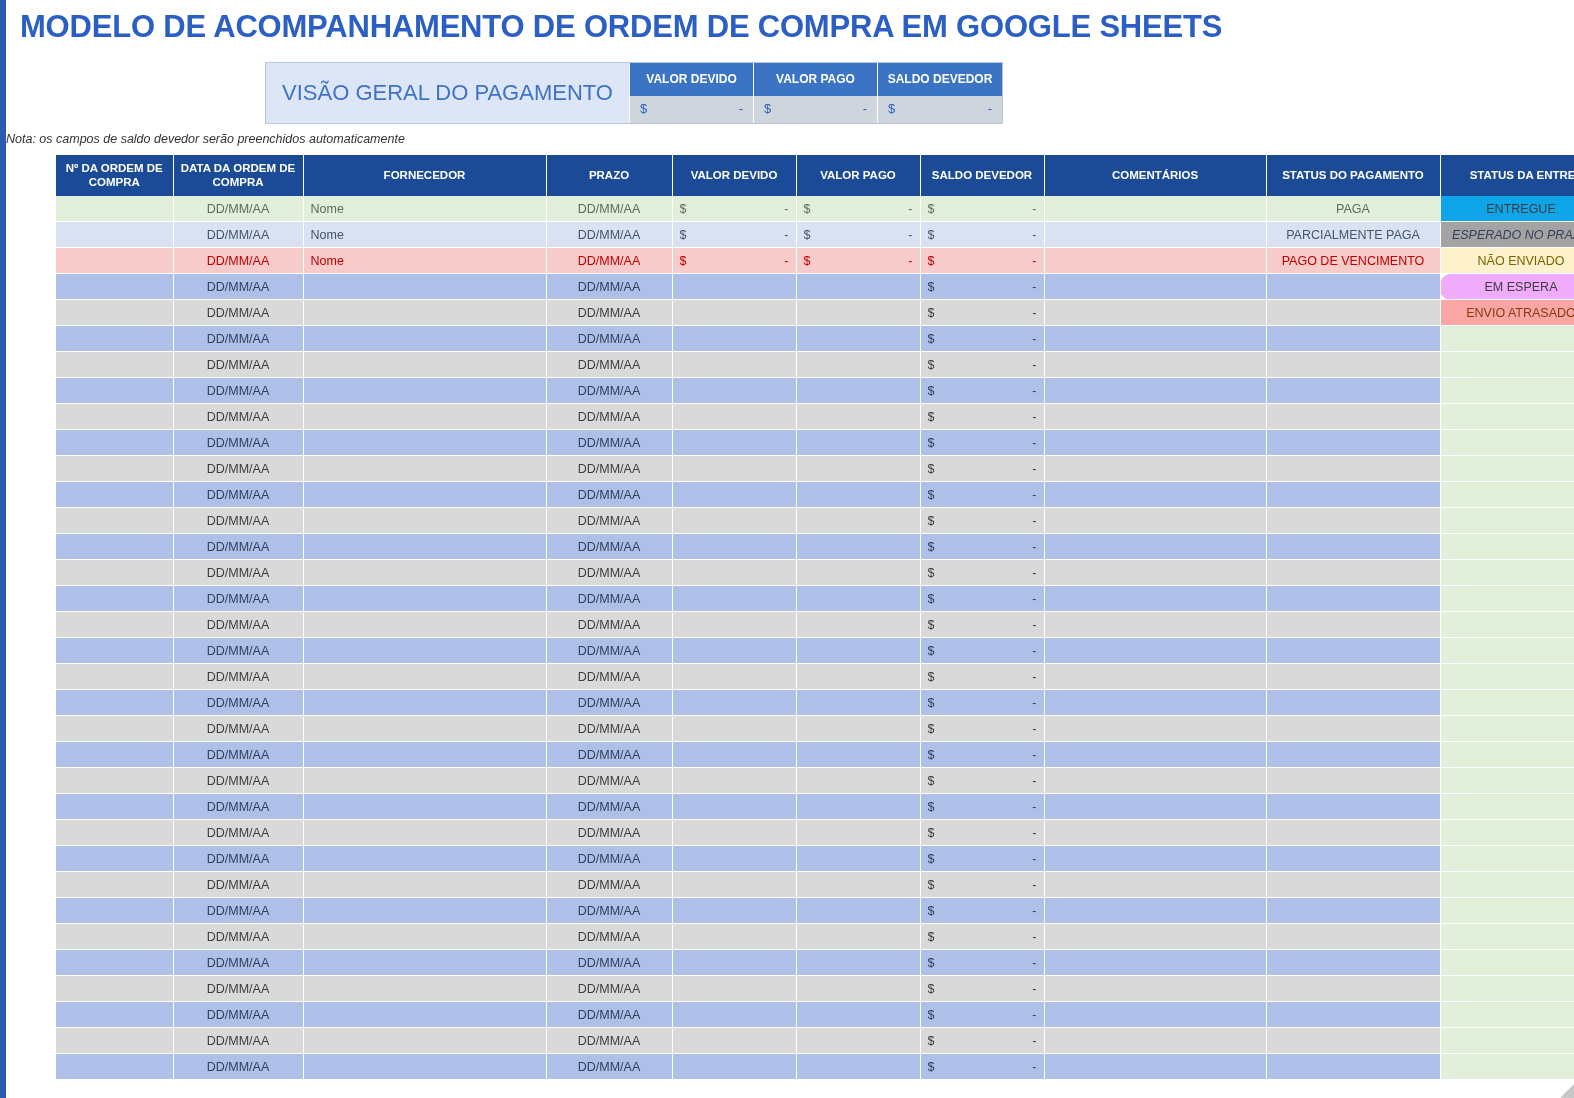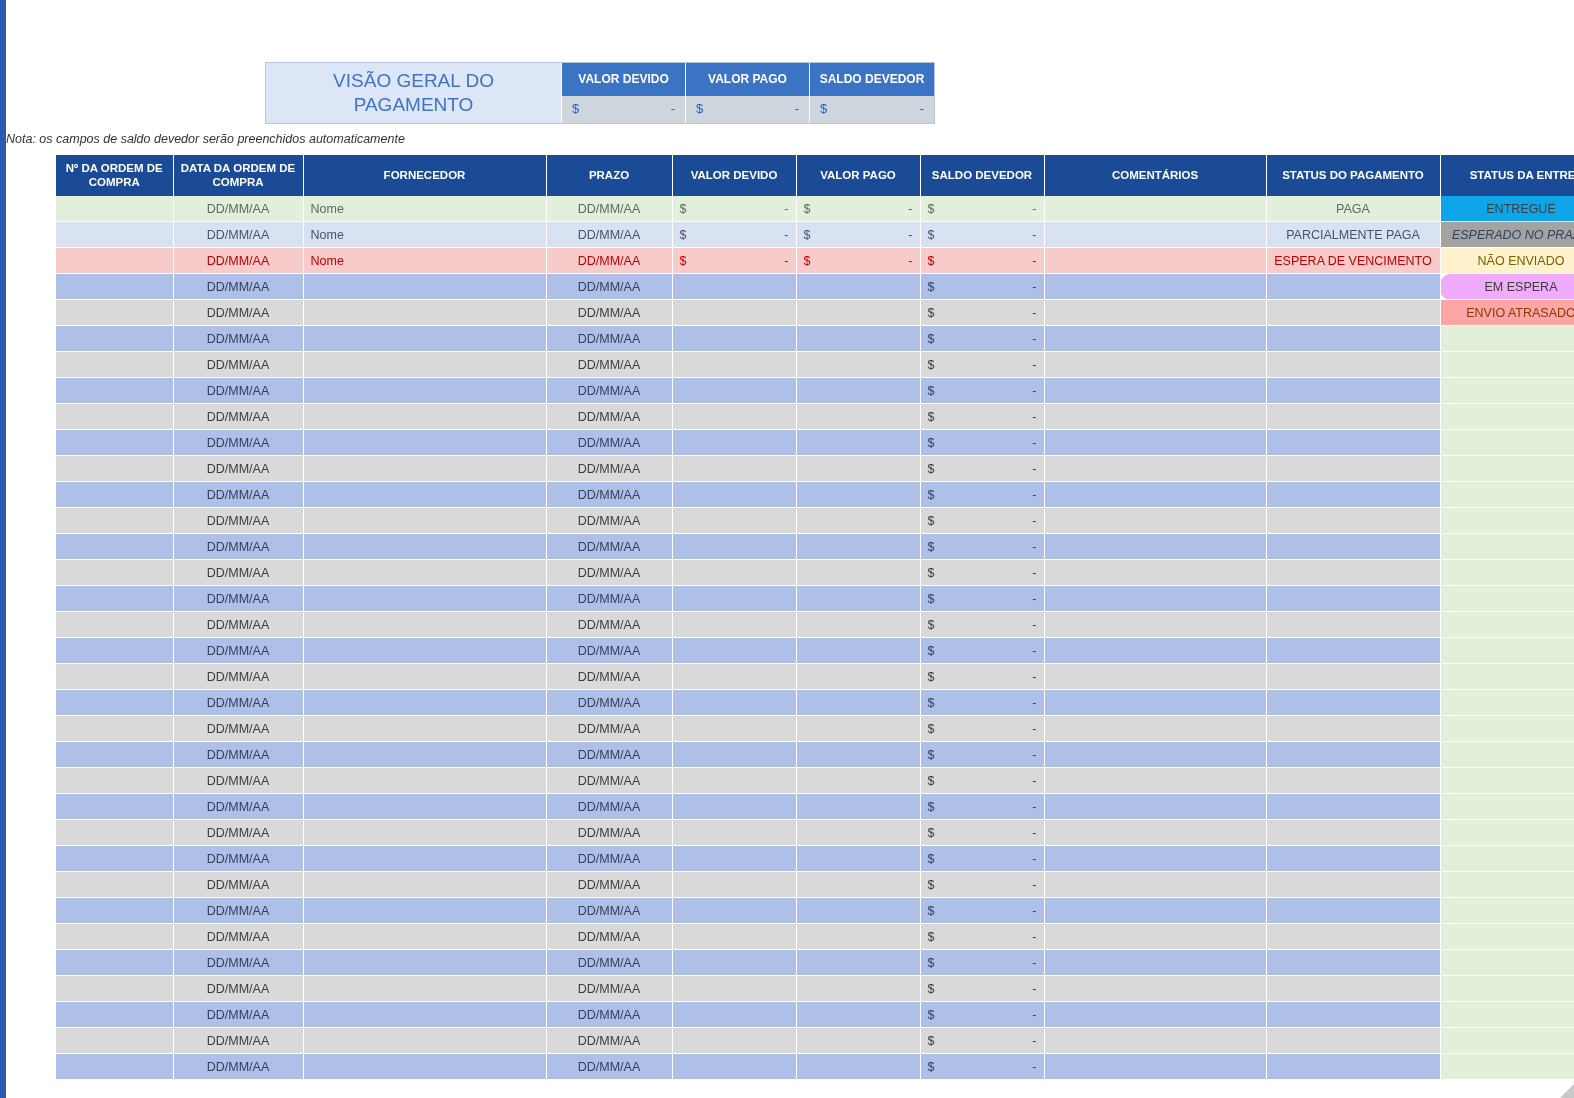--- a/index.html
+++ b/index.html
@@ -35,24 +35,24 @@
   .summary {
     position: absolute;
     left: 259px;
     top: 62px;
     display: flex;
     align-items: stretch;
     border: 1px solid #b7c7e2;
     box-sizing: border-box;
   }
   .summary-label {
-    width: 296px;
+    width: 364px;
     background: #dce6f6;
     color: #3f73c4;
-    font-size: 19px;
+    font-size: 22px;
     text-align: center;
     display: flex;
     align-items: center;
     justify-content: center;
     padding: 4px 10px;
     box-sizing: border-box;
     line-height: 1.25;
     border-right: 1px solid #ffffff;
   }
   .summary-cols {
@@ -158,20 +158,21 @@
     height: 14px;
     background: #c8c8c8;
     clip-path: polygon(100% 0, 100% 100%, 0 100%);
   }
 </style>
 </head>
 <body>
 
 <div class="page">
 
+  <div class="title">MODELO DE ACOMPANHAMENTO DE ORDEM DE COMPRA EM GOOGLE SHEETS</div>
 
   <div class="summary">
     <div class="summary-label">VISÃO GERAL DO PAGAMENTO</div>
     <div class="summary-cols">
       <div class="summary-col">
         <div class="summary-col-head">VALOR DEVIDO</div>
         <div class="summary-col-val">
           <span>$</span>
           <span>-</span>
         </div>
@@ -294,21 +295,21 @@
               <span>-</span>
             </div>
           </td>
           <td class="f-red t-red">
             <div class="money">
               <span>$</span>
               <span>-</span>
             </div>
           </td>
           <td class="f-red c-left"></td>
-          <td class="f-red c-center t-red">ESPERA DE VENCIMENTO</td>
+          <td class="f-red c-center t-red">PAGO DE VENCIMENTO</td>
           <td class="f-deliv-yellow c-center">NÃO ENVIADO</td>
         </tr>
         <tr>
           <td class="f-periw c-center"></td>
           <td class="f-periw c-center">DD/MM/AA</td>
           <td class="f-periw c-left"></td>
           <td class="f-periw c-center">DD/MM/AA</td>
           <td class="f-periw"></td>
           <td class="f-periw"></td>
           <td class="f-periw">

